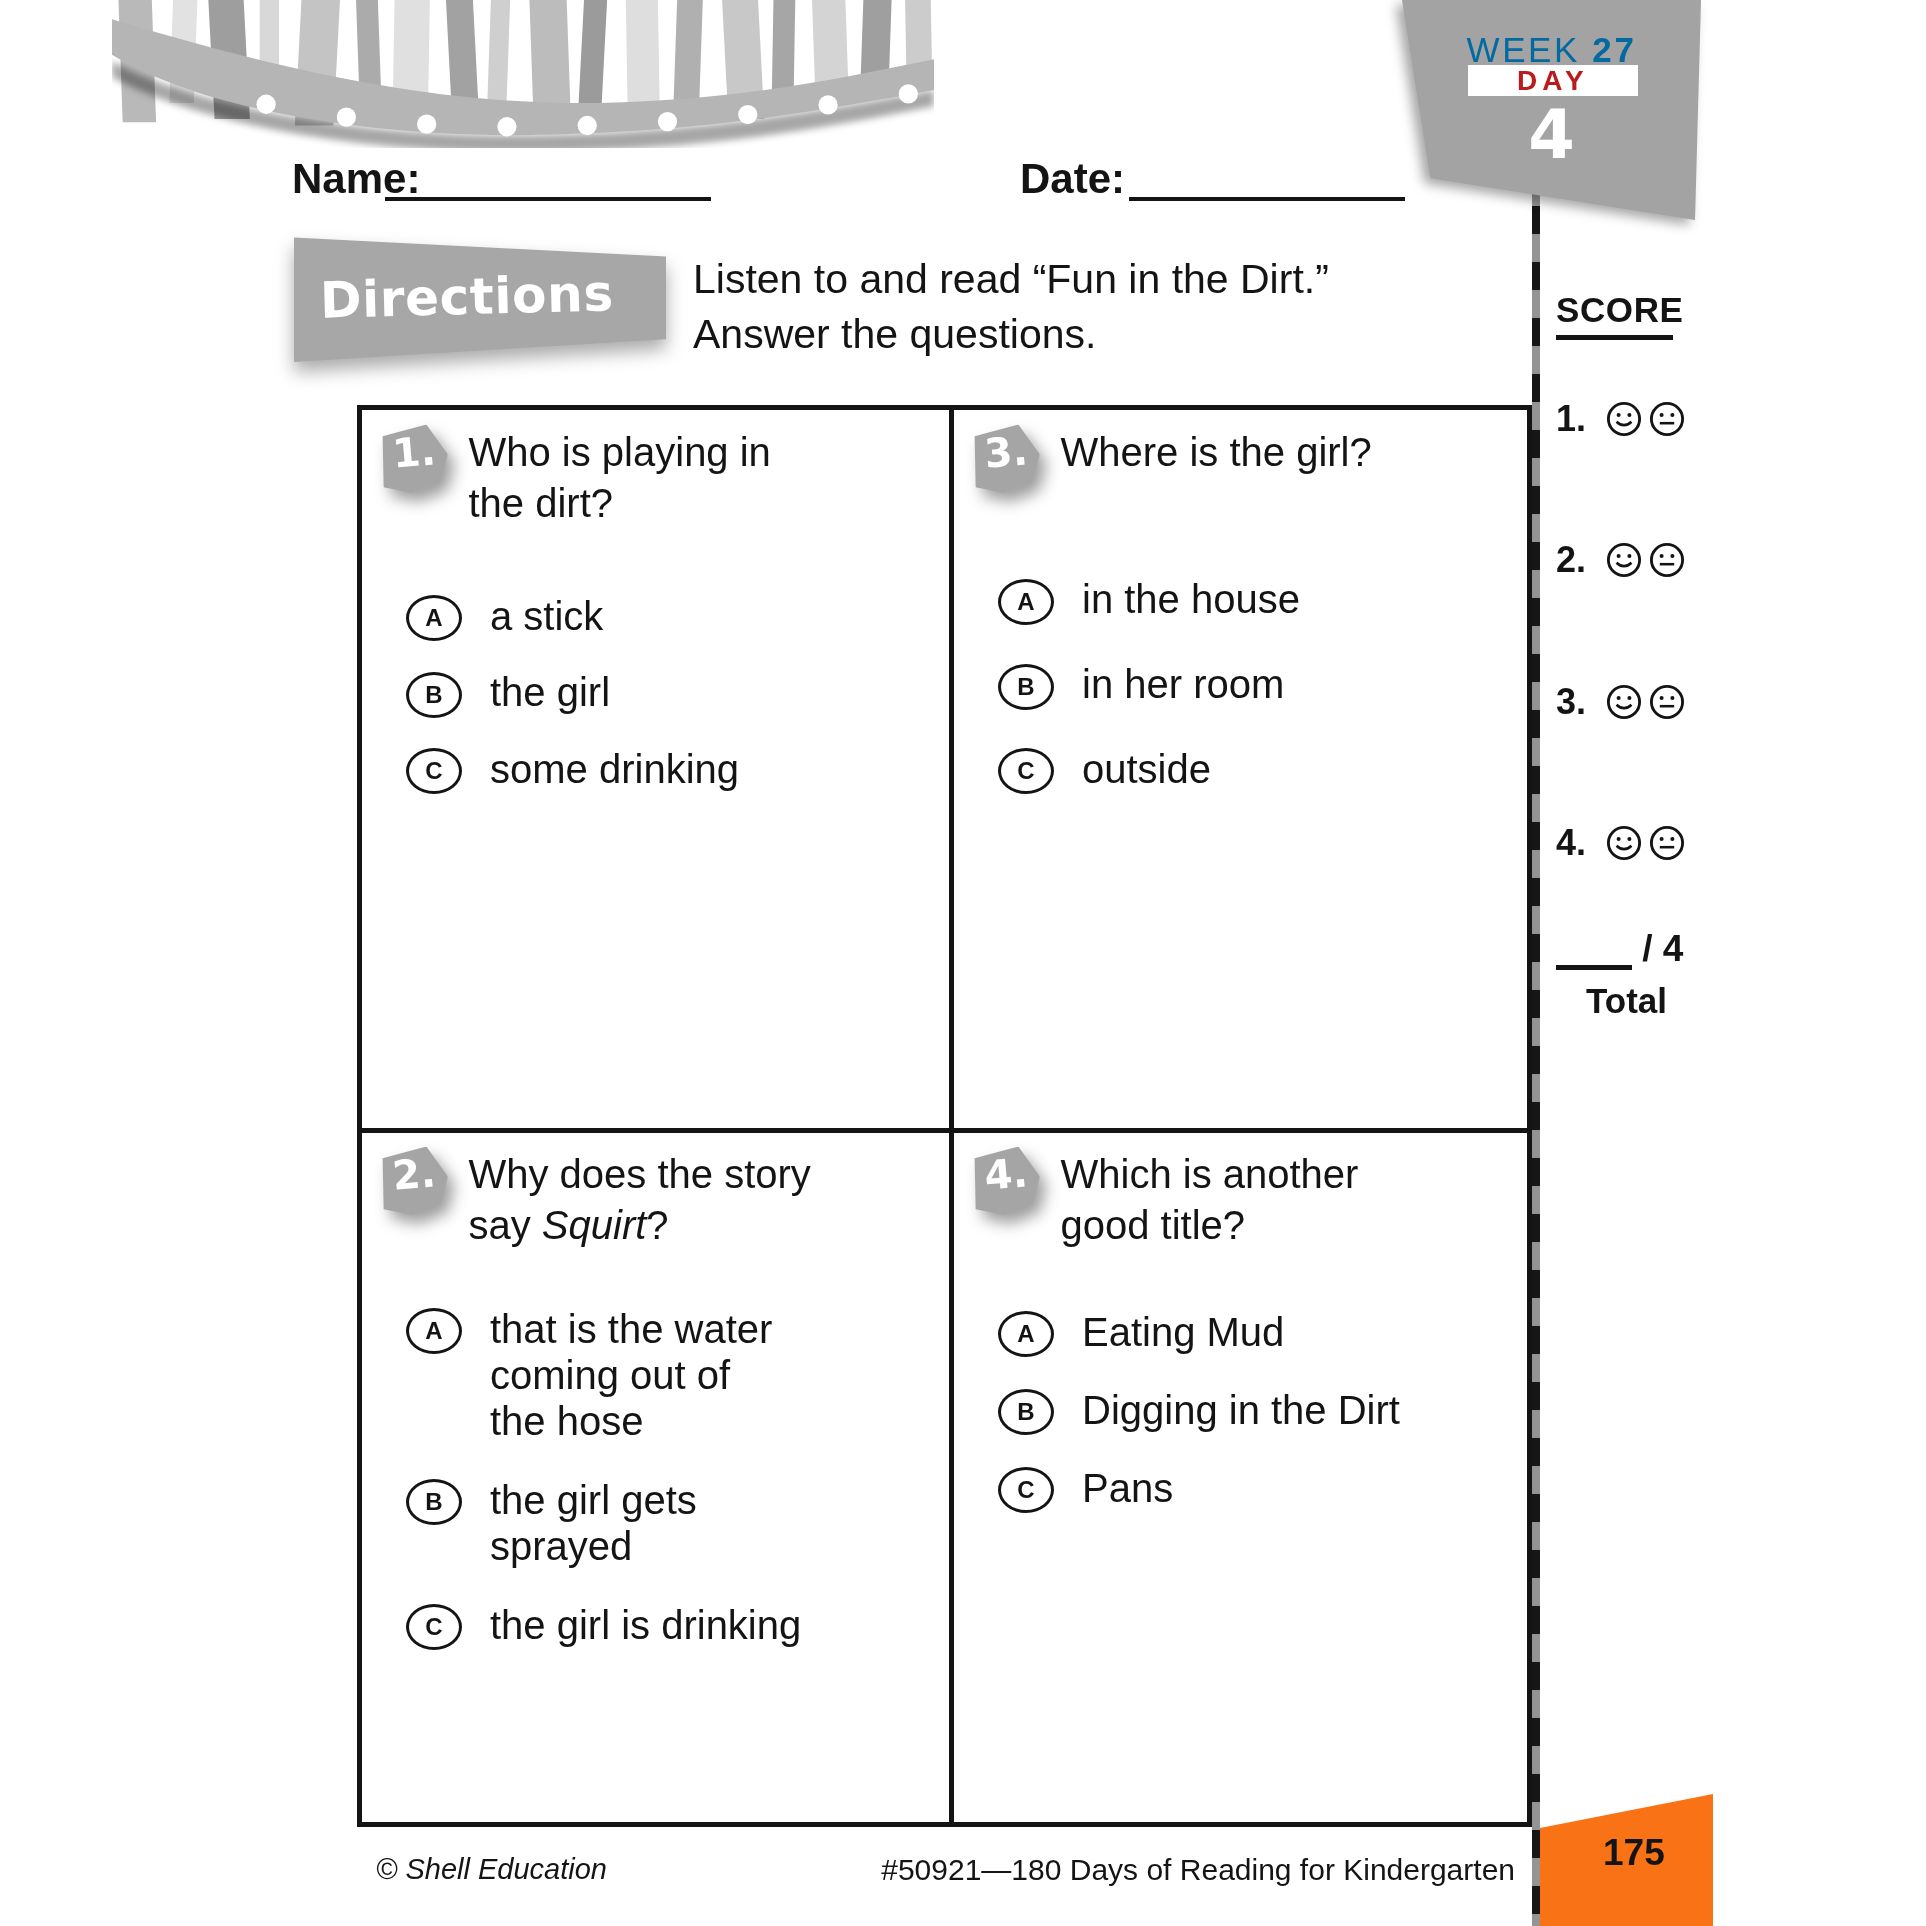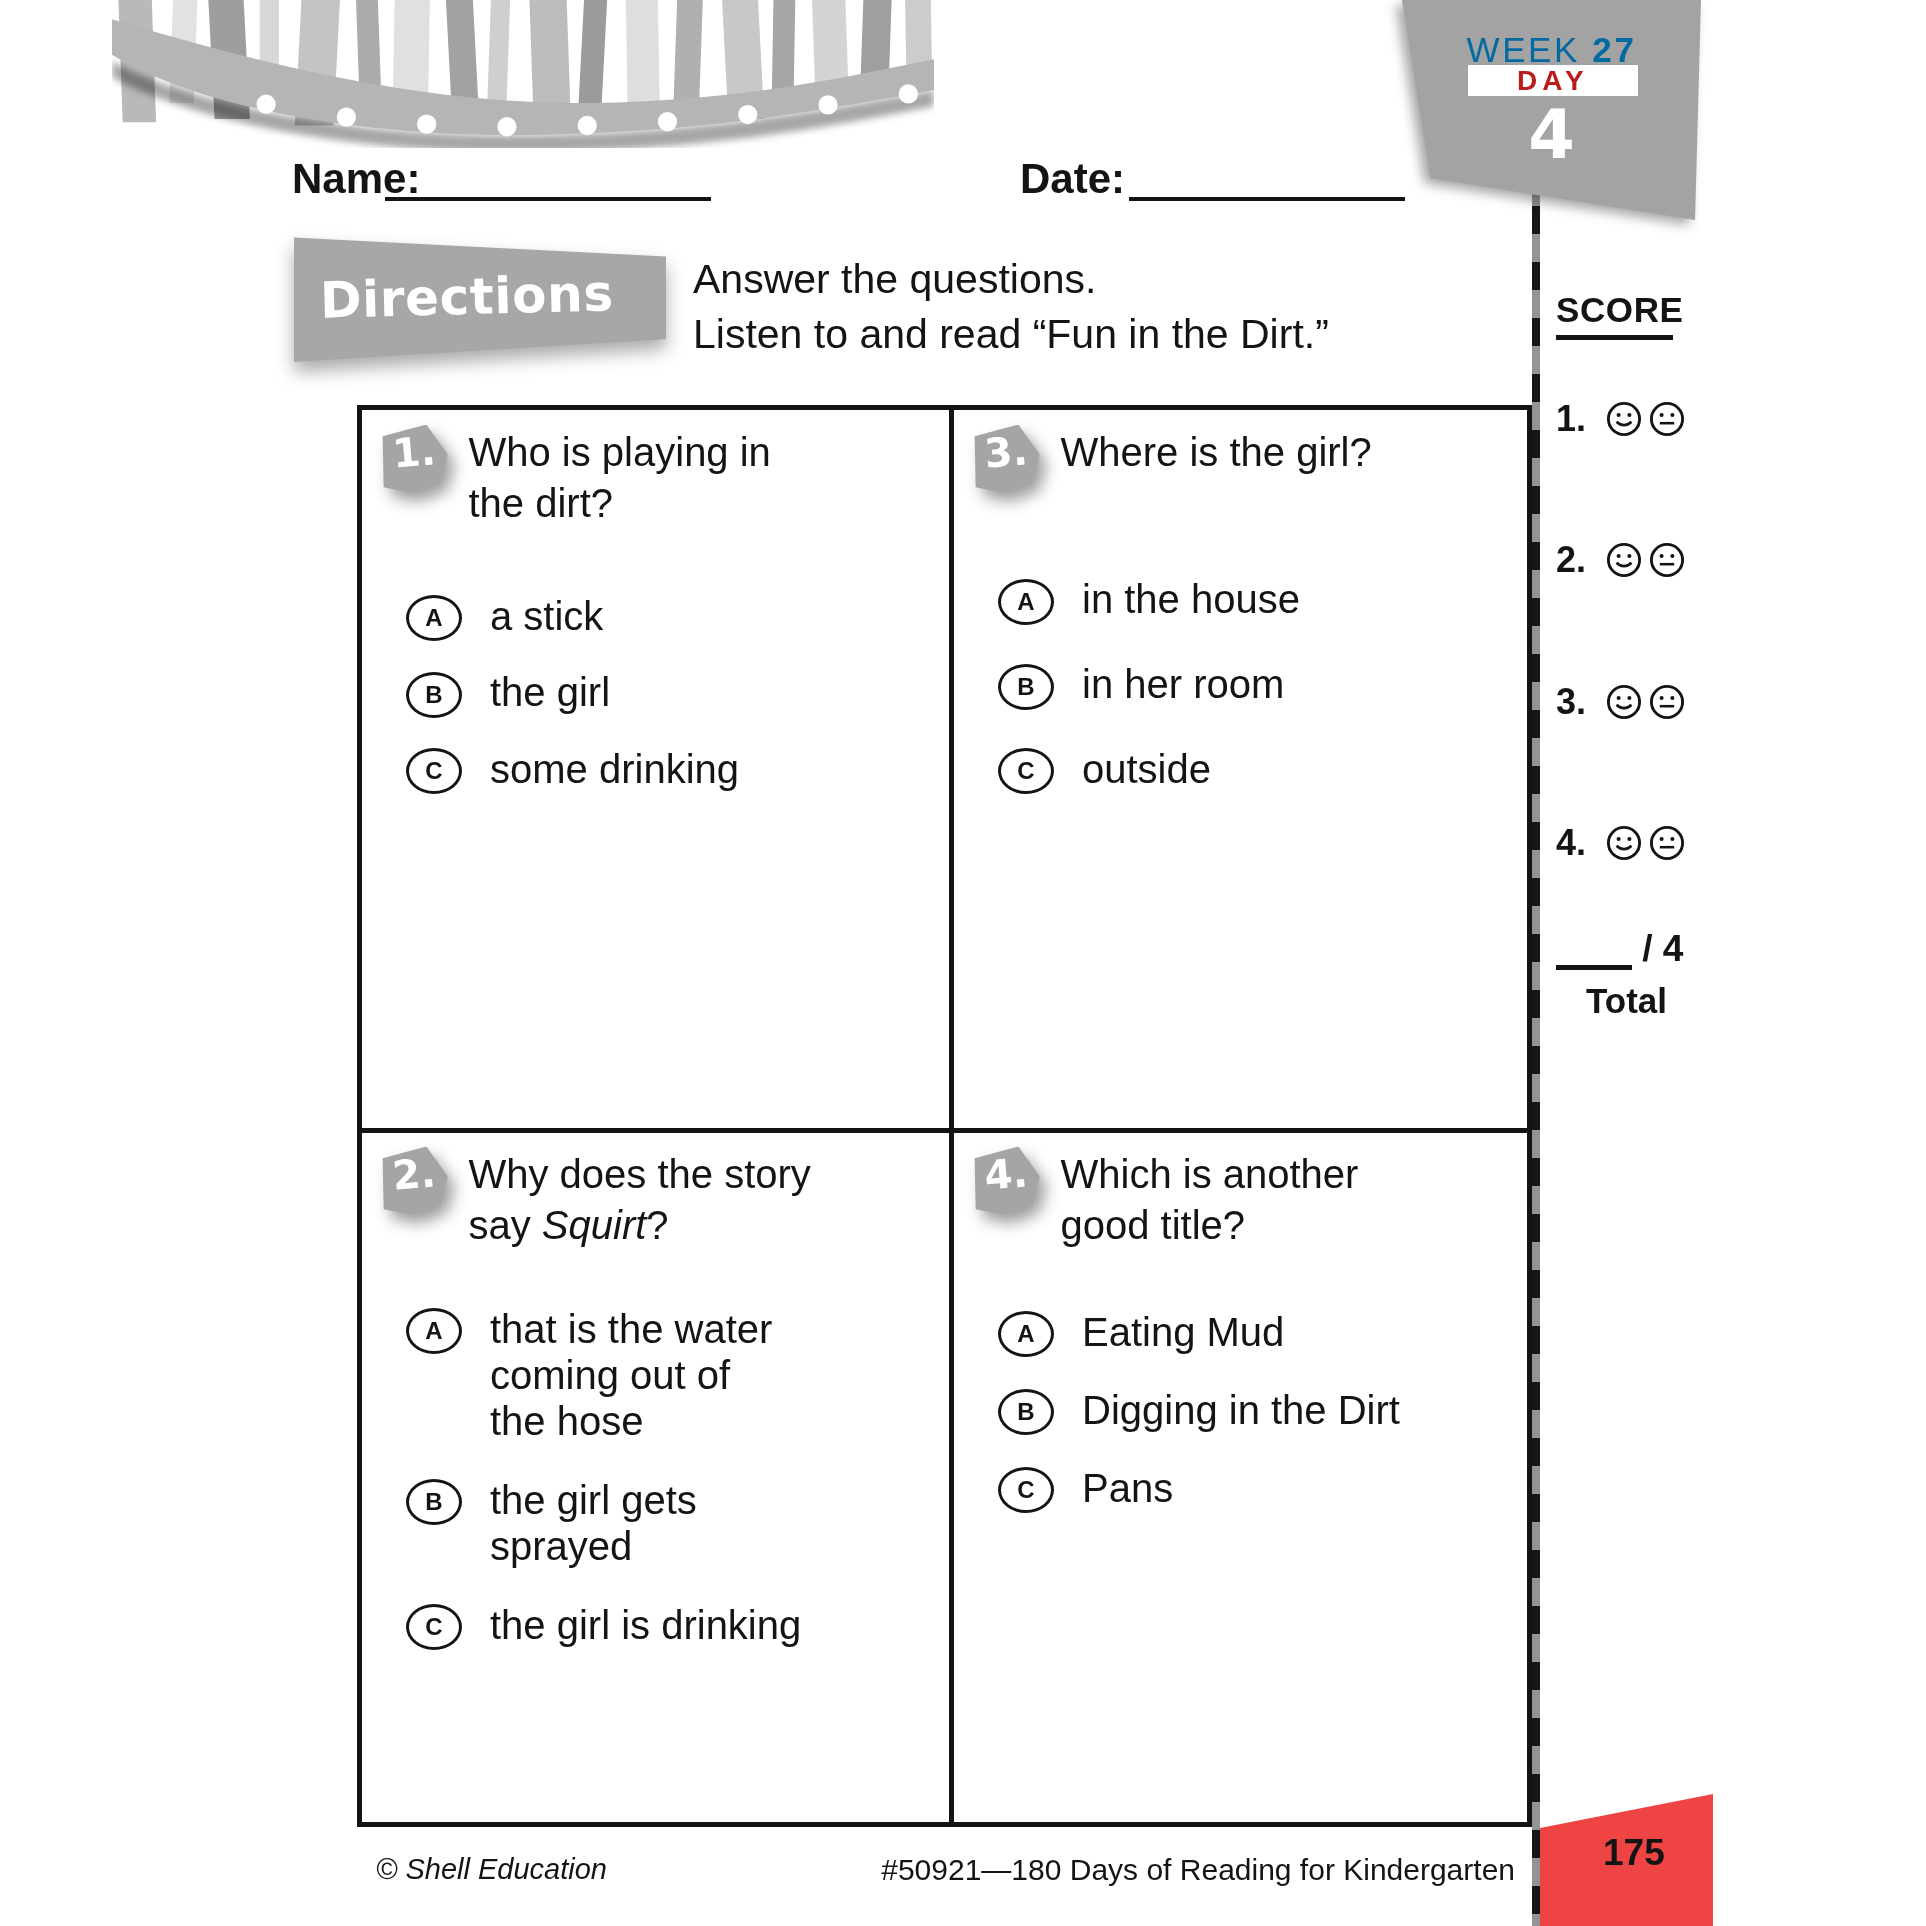--- a/index.html
+++ b/index.html
@@ -81,21 +81,21 @@
   .face{width:36px;height:36px;}
   .score-total{position:absolute;left:1556px;top:928px;display:flex;align-items:flex-end;}
   .total-blank{width:76px;height:35px;border-bottom:5.1px solid #141414;}
   .total-of{font-size:37px;font-weight:700;margin-left:10.3px;}
   .total-lbl{position:absolute;left:1586px;top:981px;font-size:35px;font-weight:700;}
 
   
   .foot-left{position:absolute;left:376px;top:1853px;font-size:29px;font-style:italic;}
   .foot-center{position:absolute;left:770px;top:1853px;width:745px;text-align:right;
                font-size:30px;}
-  .page-tab{position:absolute;left:1540px;top:1790px;width:173px;height:136px;background:#ef4444;
+  .page-tab{position:absolute;left:1540px;top:1790px;width:173px;height:136px;background:#f97316;
             clip-path:polygon(0 28%,100% 3%,100% 100%,0 100%);z-index:4;}
   .page-tab span{position:absolute;left:63px;top:42px;font-size:37px;font-weight:700;}
 </style>
 </head>
 <body>
 
 <div class="page">
 
   <svg class="hdr-deco" viewBox="0 0 1280 230" preserveAspectRatio="none">
     <g>
@@ -149,22 +149,22 @@
   <div class="fieldlbl" style="left:292px;">Name:</div>
   <div class="fieldline" style="left:385px;width:326px;"></div>
   <div class="fieldlbl" style="left:1020px;">Date:</div>
   <div class="fieldline" style="left:1129px;width:276px;"></div>
 
   <div class="dir-banner">
     <div class="shape"></div>
     <span>Directions</span>
   </div>
   <div class="dir-text">
+    <span>Listen to and read “Fun in the Dirt.”</span>
     <span>Answer the questions.</span>
-    <span>Listen to and read “Fun in the Dirt.”</span>
   </div>
 
   <div class="qtable">
     <div class="vdiv"></div>
     <div class="hdiv"></div>
 
     <div class="cell c1">
       <div class="qhead">
         <div class="qbadge">
           <div class="shape"></div>

